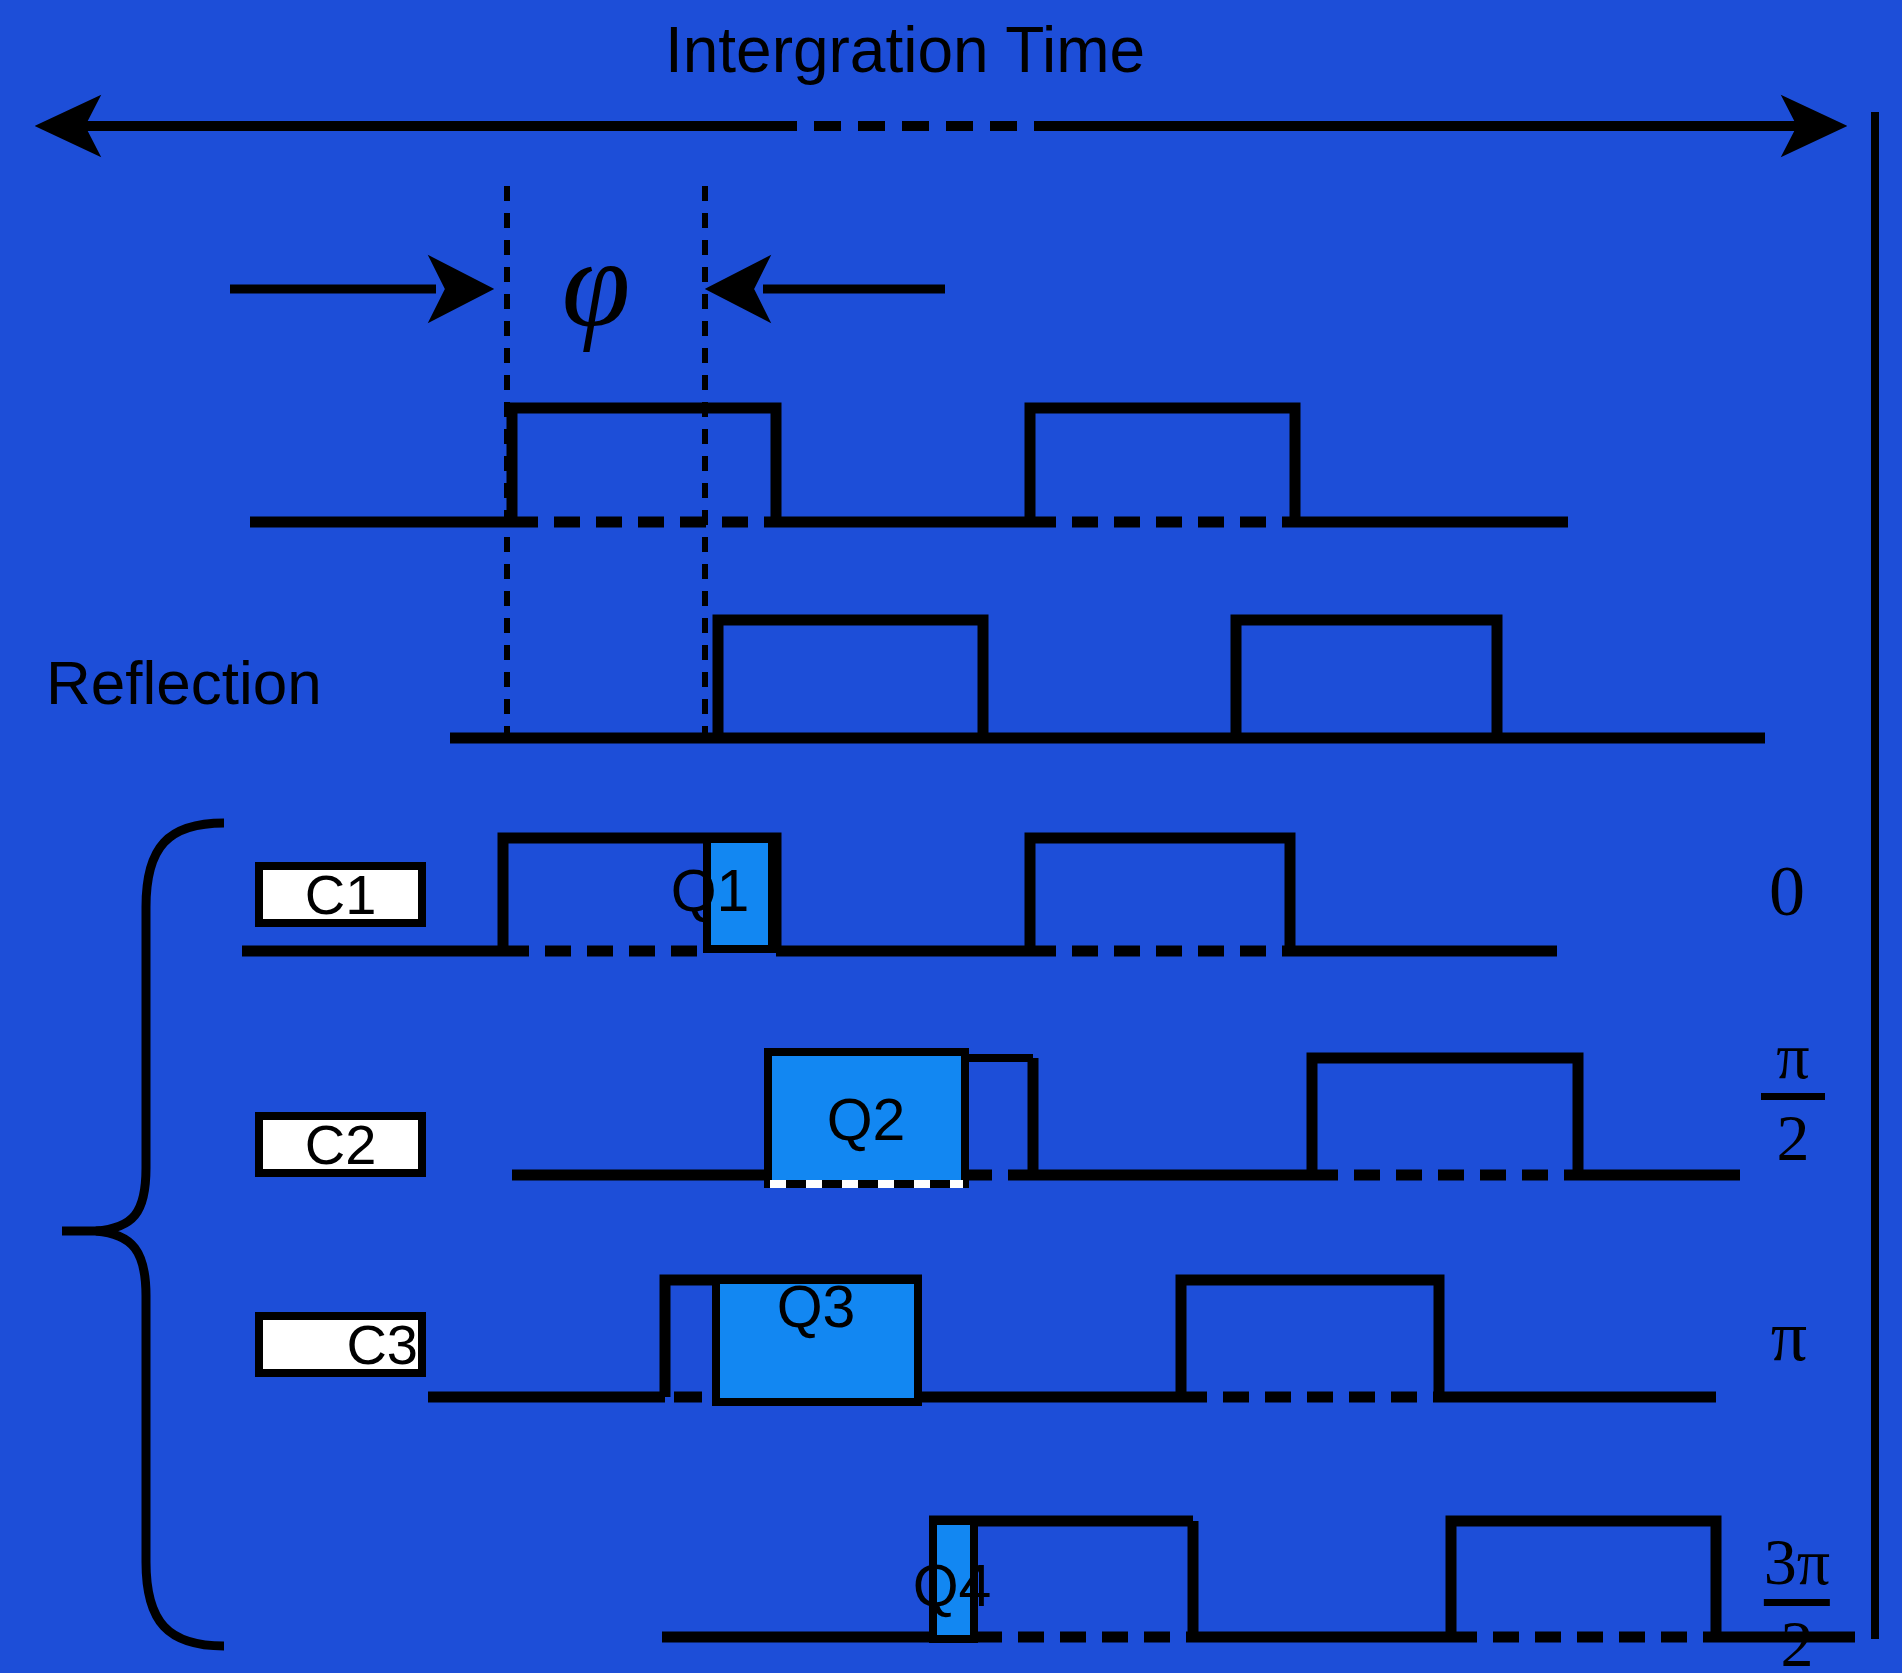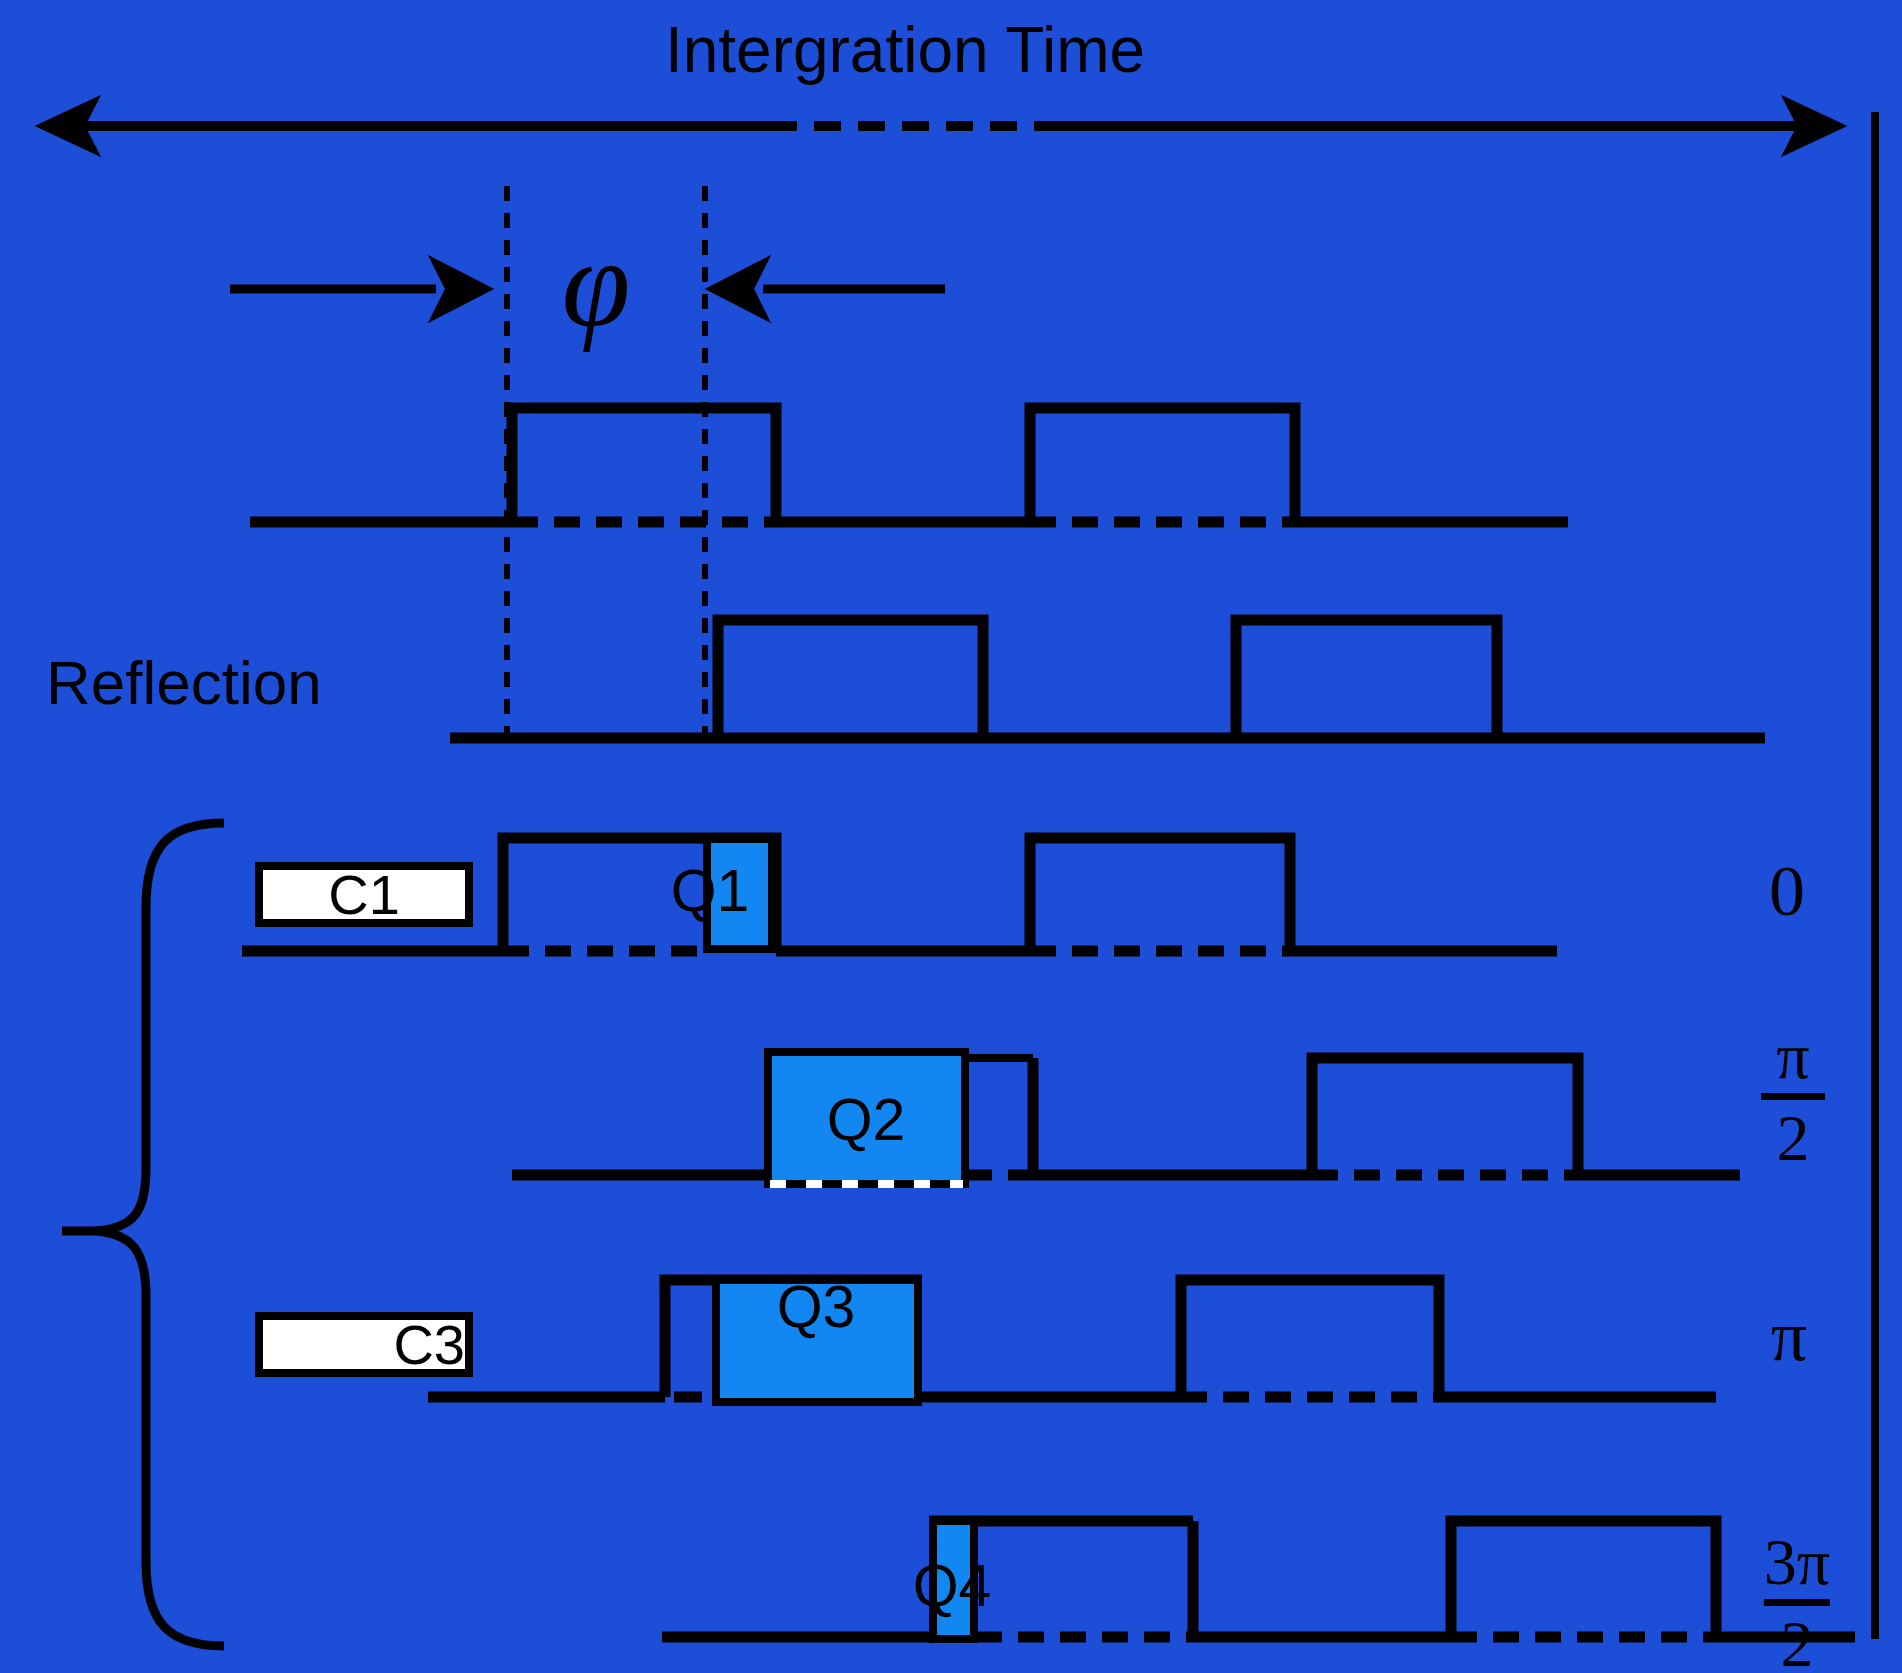--- a/index.html
+++ b/index.html
@@ -12,21 +12,21 @@
     overflow:hidden;
   }
   svg.art{position:absolute;left:0;top:0;}
   .lbl{position:absolute;line-height:1;white-space:nowrap;}
   .title{font-size:64px;transform:translateX(-50%);}
   .rowlabel{font-size:62px;}
   .phi{font-family:"Liberation Serif", serif;font-style:italic;font-size:124px;transform:translateX(-50%);}
   .qlabel{font-size:59px;transform:translate(-50%,-50%);z-index:5;}
   .serifnum{font-family:"Liberation Serif", serif;font-size:72px;transform:translateX(-50%);}
   .cbox{
-    position:absolute;width:218px;height:65px;
+    position:absolute;width:171px;height:65px;
     border:8px solid #000;box-sizing:border-box;
     display:flex;align-items:center;justify-content:center;
     background:#fff;z-index:2;
   }
   .cbox span{font-size:56px;line-height:1;}
   .qbox{position:absolute;border:8px solid #000;box-sizing:border-box;z-index:3;}
   .qbox .notches{
     position:absolute;left:-2px;right:-2px;bottom:-8px;height:8px;
     background:repeating-linear-gradient(90deg,#ffffff 0 16px,rgba(0,0,0,0) 16px 36px);
   }
@@ -141,20 +141,23 @@
   <span class="lbl title" style="left:905px;top:18px;">Intergration Time</span>
 
   <span class="lbl phi" style="left:596px;top:222px;">φ</span>
 
 
   <span class="lbl rowlabel" style="left:46px;top:652px;">Reflection</span>
 
   <div class="cbox" style="left:255px;top:862px;">
     <span>C1</span>
   </div>
+  <div class="cbox" style="left:255px;top:1112px;">
+    <span>C2</span>
+  </div>
   <div class="cbox" style="left:255px;top:1312px;justify-content:flex-end;">
     <span>C3</span>
   </div>
 
   <div class="qbox" style="left: 703px; top: 835px; width: 73px; height: 118px; background-color: rgb(18, 135, 242);"></div>
   <div class="qbox" style="left: 764px; top: 1048px; width: 205px; height: 140px; background-color: rgb(18, 135, 242);">
     <div class="notches"></div>
   </div>
   <div class="qbox" style="left: 712px; top: 1276px; width: 210px; height: 130px; background-color: rgb(18, 135, 242);"></div>
   <div class="qbox" style="left: 929px; top: 1517px; width: 49px; height: 126px; background-color: rgb(18, 135, 242);"></div>

